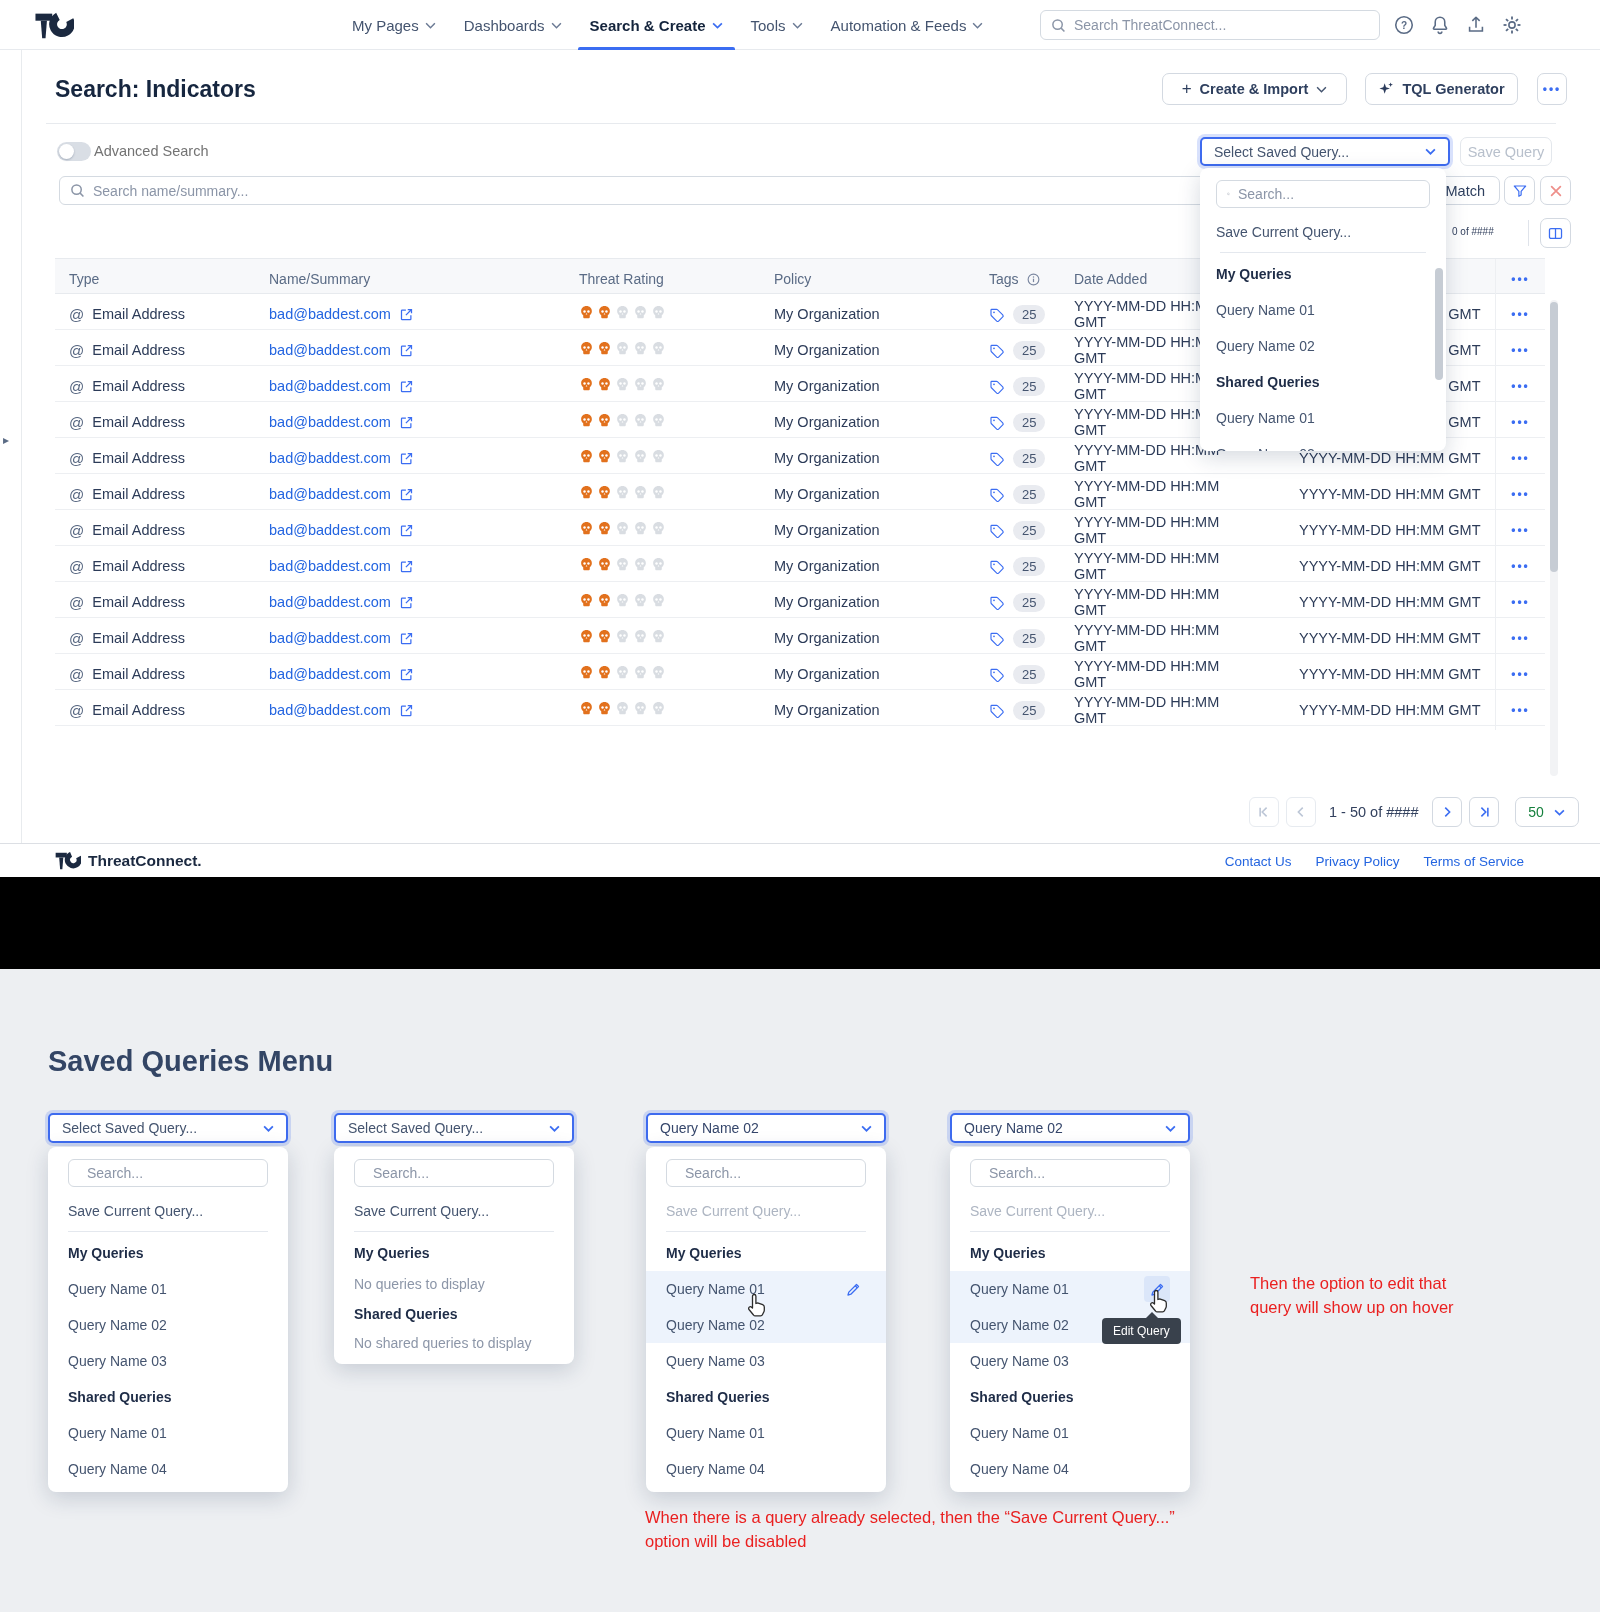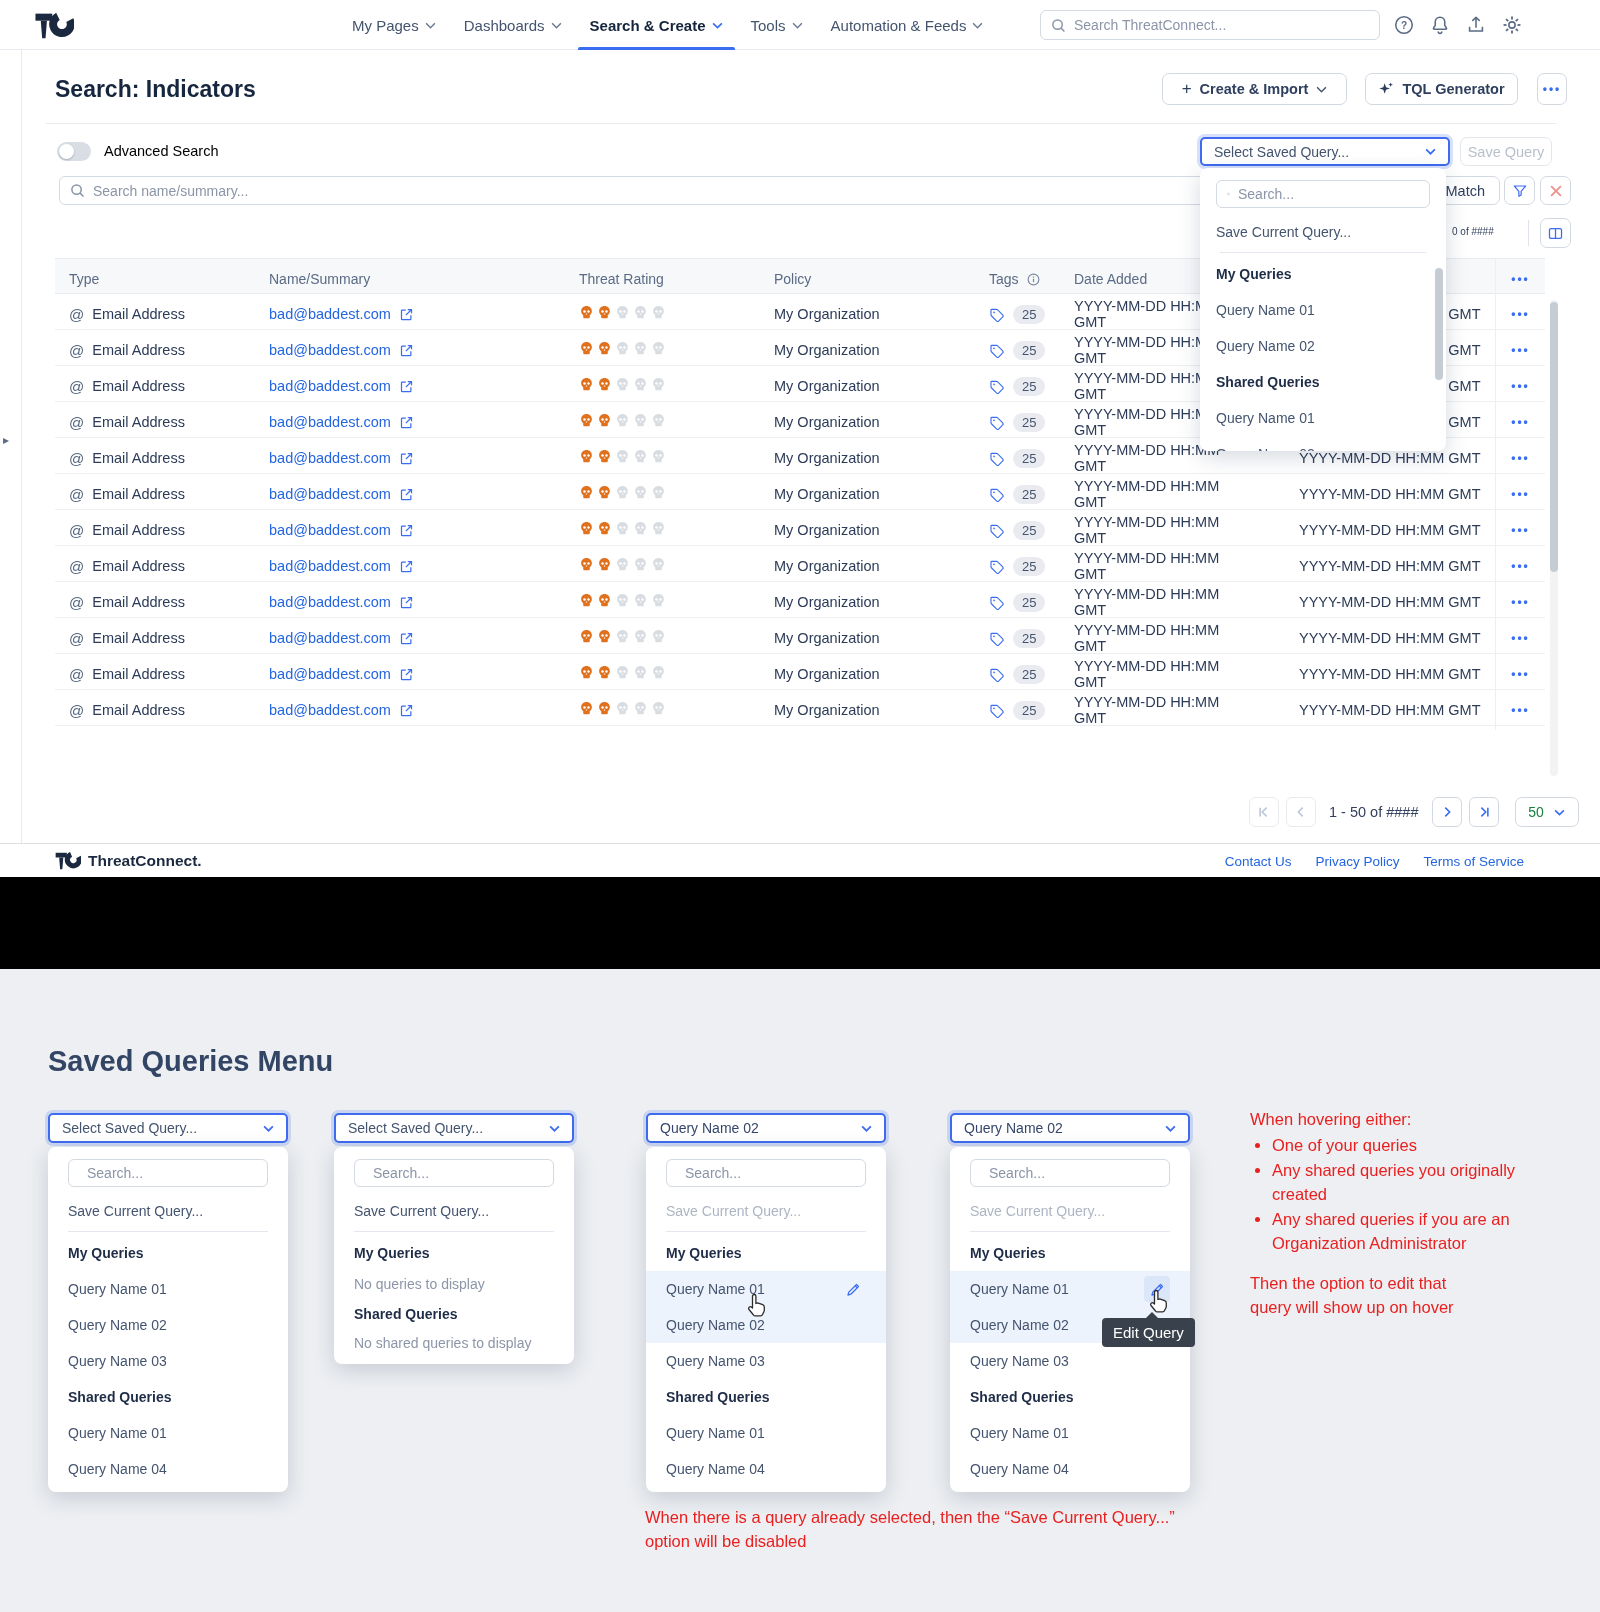--- a/index.html
+++ b/index.html
@@ -87,21 +87,21 @@
           border-top:1px solid #dcdfe4; }
   .flink { font-size:13.5px; color:#2465e0; cursor:pointer; }
   .band { position:absolute; left:0; top:877px; width:1600px; height:92px; background:#000; }
 
   
   .spec { position:absolute; left:0; top:969px; width:1600px; height:643px; background:#edeff2; }
   .spec-h { position:absolute; left:48px; top:76px; font-size:29px; font-weight:700; color:#334565; }
   .red { color:#ea2020; font-size:16.5px; line-height:24px; font-weight:500; }
   .red ul { margin:2px 0 0 22px; }
   .red li { margin-bottom:1px; }
-  .tip { position:absolute; background:#39414c; color:#fff; font-size:15px; padding:6px 11px;
+  .tip { position:absolute; background:#39414c; color:#fff; font-size:12px; padding:6px 11px;
          border-radius:4px; white-space:nowrap; z-index:50; }
   .tip::before { content:""; position:absolute; top:-6px; left:44px;
          border-left:6px solid transparent; border-right:6px solid transparent;
          border-bottom:6px solid #39414c; }
   .pencilbox { margin-left:auto; display:flex; align-items:center; justify-content:center;
          width:26px; height:26px; border-radius:4px; cursor:pointer; }
   .pencilbox.bg { background:#dbe6f9; }
   .cursor { position:absolute; z-index:45; pointer-events:none; }
 </style>
 </head>
@@ -204,21 +204,21 @@
     </button>
     <button class="obtn" style="left:1537px;top:23px;width:30px;height:32px">
       <span class="dots">•••</span>
     </button>
 
     <div class="hr" style="top:73px"></div>
 
     <div class="toggle">
         <span class="knob"></span>
       </div>
-    <span class="abs" style="left:104px;top:93px;font-size:14.5px;color:#000000">Advanced Search</span>
+    <span class="abs" style="left:94px;top:93px;font-size:14.5px;color:#737373">Advanced Search</span>
 
     <div class="trigger" style="left:1200px;top:87px;width:250px;height:29px">
       <span>Select Saved Query...</span>
       <svg class="chev" viewBox="0 0 12 8">
           <path d="M1 1.5l5 5 5-5" fill="none" stroke="#3b6df2" stroke-width="2"></path>
         </svg>
     </div>
     <button class="obtn disabled" style="left:1460px;top:87px;width:92px;height:29px;font-weight:500">Save Query</button>
 
     <div class="inputbox abs" style="left:59px;top:126px;width:1335px;height:29px">
@@ -1184,24 +1184,16 @@
       <div class="mrow">Query Name 03</div>
       <div class="mrow grp">Shared Queries</div>
       <div class="mrow">Query Name 01</div>
       <div class="mrow">Query Name 04</div>
       <svg class="cursor" style="left:198px;top:142px" width="20" height="24" viewBox="0 0 20 24">
         <path d="M8.2 1.5c.9 0 1.7.8 1.7 1.7v7.3l1.2-.4c.4-.1.8-.1 1.2 0l4.4 1.6c1 .4 1.6 1.3 1.6 2.3v3.1c0 .6-.1 1.2-.4 1.7l-1.5 3c-.3.7-1 1.1-1.8 1.1H9.3c-.7 0-1.4-.3-1.8-.9L3 16.5c-.6-.8-.4-1.9.4-2.5.7-.5 1.6-.4 2.2.2l.9.9V3.2c0-.9.8-1.7 1.7-1.7z" fill="#fff" stroke="#2b2b2b" stroke-width="1.3" stroke-linejoin="round"></path>
       </svg>
       <div class="tip" style="left:152px;top:171px">Edit Query</div>
     </div>
 
-    <div class="red abs" style="left:1250px;top:138px;width:280px">
-      <div>When hovering either:</div>
-      <ul>
-        <li>One of your queries</li>
-        <li>Any shared queries you originally created</li>
-        <li>Any shared queries if you are an Organization Administrator</li>
-      </ul>
-    </div>
     <div class="red abs" style="left:1250px;top:302px;width:238px">Then the option to edit that query will show up on hover</div>
     <div class="red abs" style="left:645px;top:536px;width:552px">When there is a query already selected, then the “Save Current Query...” option will be disabled</div>
   </div>
 </div>
 
 </body></html>

